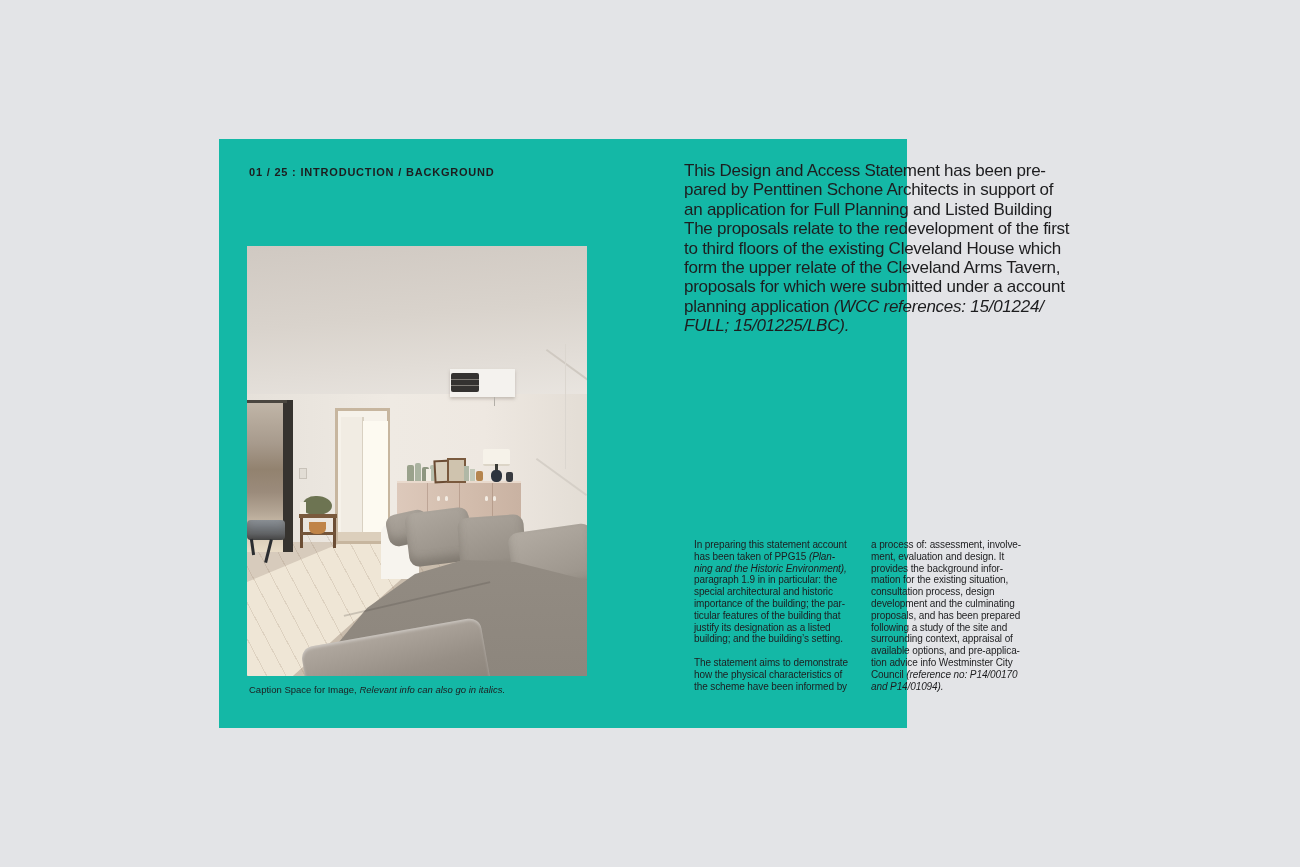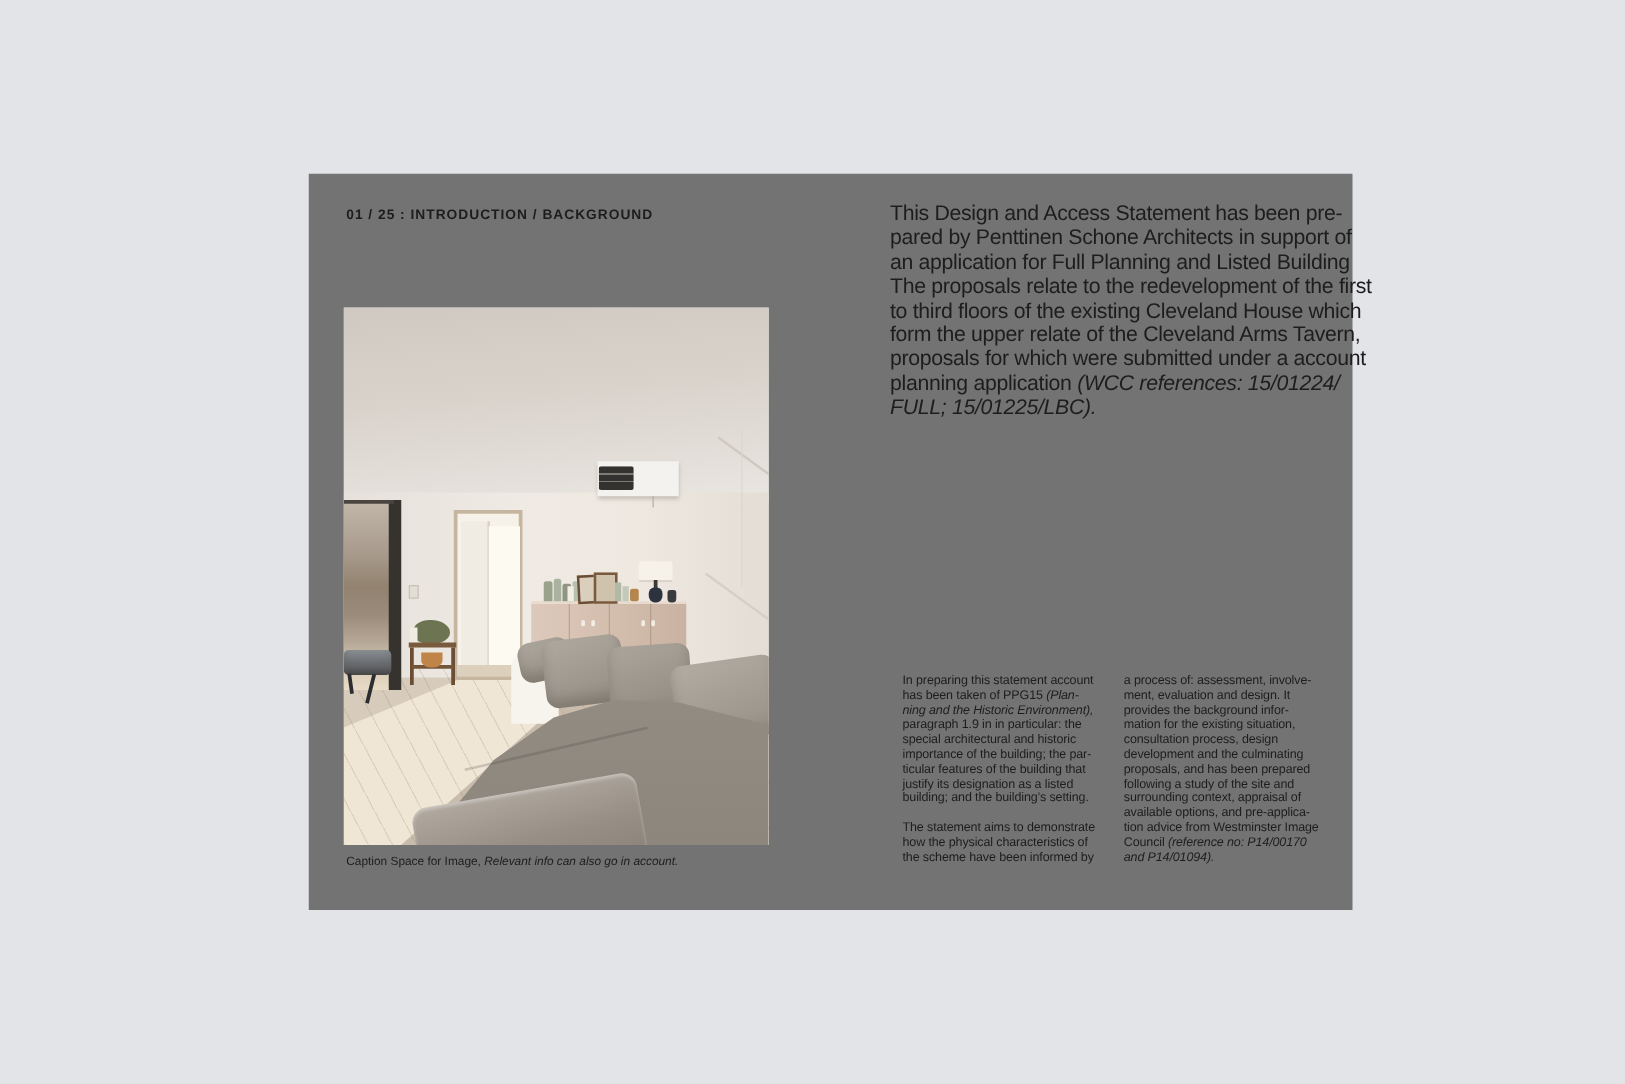--- a/index.html
+++ b/index.html
@@ -4,22 +4,22 @@
 <style>
   html,body{margin:0;padding:0;}
   body{
     width:1300px;height:867px;position:relative;overflow:hidden;
     background:#e3e4e7;
     font-family:"Liberation Sans", sans-serif;
     color:#1d1d1f;
     -webkit-font-smoothing:antialiased;
   }
   .sheet{
-    position:absolute;left:247px;top:139px;width:835px;height:589px;
-    background:#737373;
+    position:absolute;left:219px;top:139px;width:688px;height:589px;
+    background:#14b8a6;
   }
   .header{
     position:absolute;left:30px;top:27px;
     font-size:11px;font-weight:bold;letter-spacing:0.8px;line-height:12px;
     white-space:pre;
   }
   .intro{
     position:absolute;left:465px;top:22px;width:348px;
     font-size:17px;line-height:19.4px;letter-spacing:-0.25px;
   }
@@ -233,21 +233,21 @@
     <div class="sofa-arm-white"></div>
     <div class="cushion cush0 speck"></div>
     <div class="cushion cush1 speck"></div>
     <div class="cushion cush2 speck"></div>
     <div class="cushion cush3 speck"></div>
     <div class="sofa-seat speck"></div>
     <div class="seat-crease"></div>
     <div class="sofa-front speck"></div>
   </div>
 
-  <div class="caption"><span>Caption Space for Image, </span><span class="it">Relevant info can also go in account.</span></div>
+  <div class="caption"><span>Caption Space for Image, </span><span class="it">Relevant info can also go in italics.</span></div>
 
   <div class="intro">
       <div class="ln"><span>This Design and Access Statement has been pre-</span></div>
       <div class="ln"><span>pared by Penttinen Schone Architects in support of</span></div>
       <div class="ln"><span>an application for Full Planning and Listed Building</span></div>
       <div class="ln"><span>The proposals relate to the redevelopment of the first</span></div>
       <div class="ln"><span>to third floors of the existing Cleveland House which</span></div>
       <div class="ln"><span>form the upper relate of the Cleveland Arms Tavern,</span></div>
       <div class="ln"><span>proposals for which were submitted under a account</span></div>
       <div class="ln"><span>planning application </span><span class="it">(WCC references: 15/01224/</span></div>
@@ -274,19 +274,19 @@
         <div class="ln"><span>a process of: assessment, involve-</span></div>
         <div class="ln"><span>ment, evaluation and design. It</span></div>
         <div class="ln"><span>provides the background infor-</span></div>
         <div class="ln"><span>mation for the existing situation,</span></div>
         <div class="ln"><span>consultation process, design</span></div>
         <div class="ln"><span>development and the culminating</span></div>
         <div class="ln"><span>proposals, and has been prepared</span></div>
         <div class="ln"><span>following a study of the site and</span></div>
         <div class="ln"><span>surrounding context, appraisal of</span></div>
         <div class="ln"><span>available options, and pre-applica-</span></div>
-        <div class="ln"><span>tion advice from Westminster Image</span></div>
+        <div class="ln"><span>tion advice info Westminster City</span></div>
         <div class="ln"><span>Council </span><span class="it">(reference no: P14/00170</span></div>
         <div class="ln"><span class="it">and P14/01094).</span></div>
       </div>
   </div>
 
 </div>
 
 </body></html>

